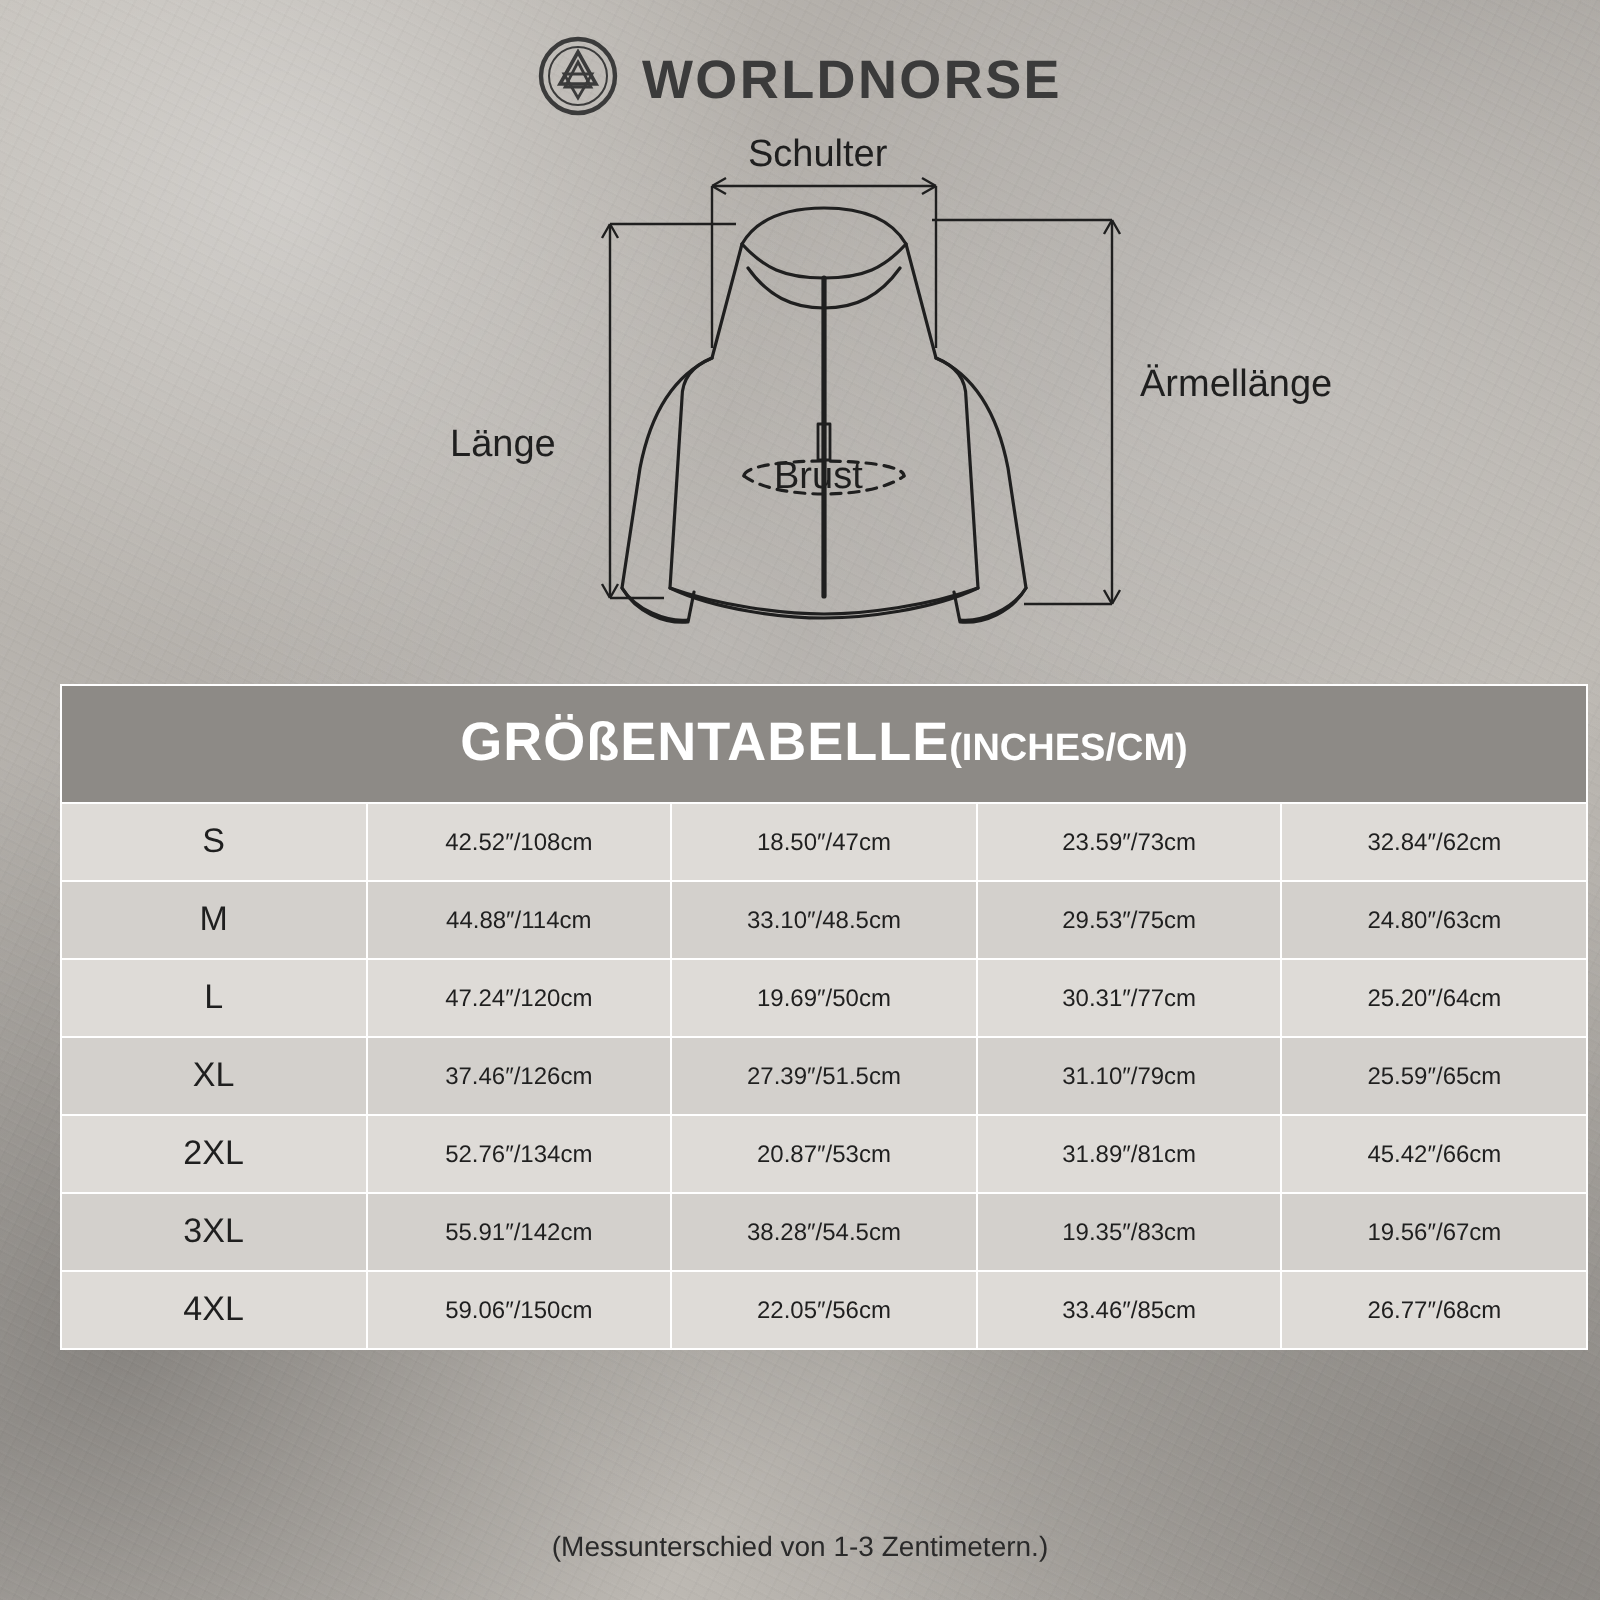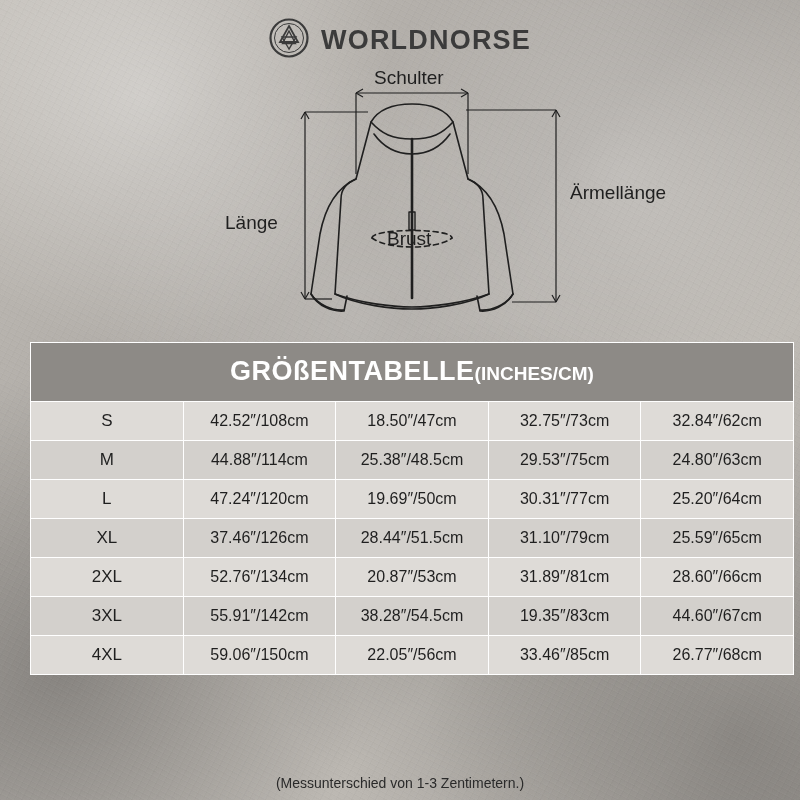--- a/index.html
+++ b/index.html
@@ -102,28 +102,28 @@
     color: #ffffff;
   }
   .head-row th {
     background: #c9c6c2;
     font-size: 18px;
     font-weight: bold;
     padding: 15px 0;
   }
   tbody td {
     background: #dedbd7;
-    font-size: 16px;
+    font-size: 12px;
     padding: 9px 0;
   }
   tbody tr:nth-child(even) td { background: #d3d0cc; }
   td.sz { font-size: 17px; }
   .note {
     position: absolute;
-    left: 0; right: 0; bottom: 9px;
+    left: 0; right: 0; bottom: 19px;
     text-align: center;
     font-size: 14px;
     color: #2a2a2a;
     z-index: 5;
   }
 </style>
 </head>
 <body>
 
 <div class="page">
@@ -204,57 +204,57 @@
           <th colspan="5">
             <span class="title-main">GRÖßENTABELLE</span><span class="title-sub">(INCHES/CM)</span>
           </th>
         </tr>
       </thead>
       <tbody>
         <tr>
           <td class="sz">S</td>
           <td>42.52″/108cm</td>
           <td>18.50″/47cm</td>
-          <td>32.75″/73cm</td>
+          <td>23.59″/73cm</td>
           <td>32.84″/62cm</td>
         </tr>
         <tr>
           <td class="sz">M</td>
           <td>44.88″/114cm</td>
-          <td>25.38″/48.5cm</td>
+          <td>33.10″/48.5cm</td>
           <td>29.53″/75cm</td>
           <td>24.80″/63cm</td>
         </tr>
         <tr>
           <td class="sz">L</td>
           <td>47.24″/120cm</td>
           <td>19.69″/50cm</td>
           <td>30.31″/77cm</td>
           <td>25.20″/64cm</td>
         </tr>
         <tr>
           <td class="sz">XL</td>
           <td>37.46″/126cm</td>
-          <td>28.44″/51.5cm</td>
+          <td>27.39″/51.5cm</td>
           <td>31.10″/79cm</td>
           <td>25.59″/65cm</td>
         </tr>
         <tr>
           <td class="sz">2XL</td>
           <td>52.76″/134cm</td>
           <td>20.87″/53cm</td>
           <td>31.89″/81cm</td>
-          <td>28.60″/66cm</td>
+          <td>45.42″/66cm</td>
         </tr>
         <tr>
           <td class="sz">3XL</td>
           <td>55.91″/142cm</td>
           <td>38.28″/54.5cm</td>
           <td>19.35″/83cm</td>
-          <td>44.60″/67cm</td>
+          <td>19.56″/67cm</td>
         </tr>
         <tr>
           <td class="sz">4XL</td>
           <td>59.06″/150cm</td>
           <td>22.05″/56cm</td>
           <td>33.46″/85cm</td>
           <td>26.77″/68cm</td>
         </tr>
       </tbody>
     </table>

